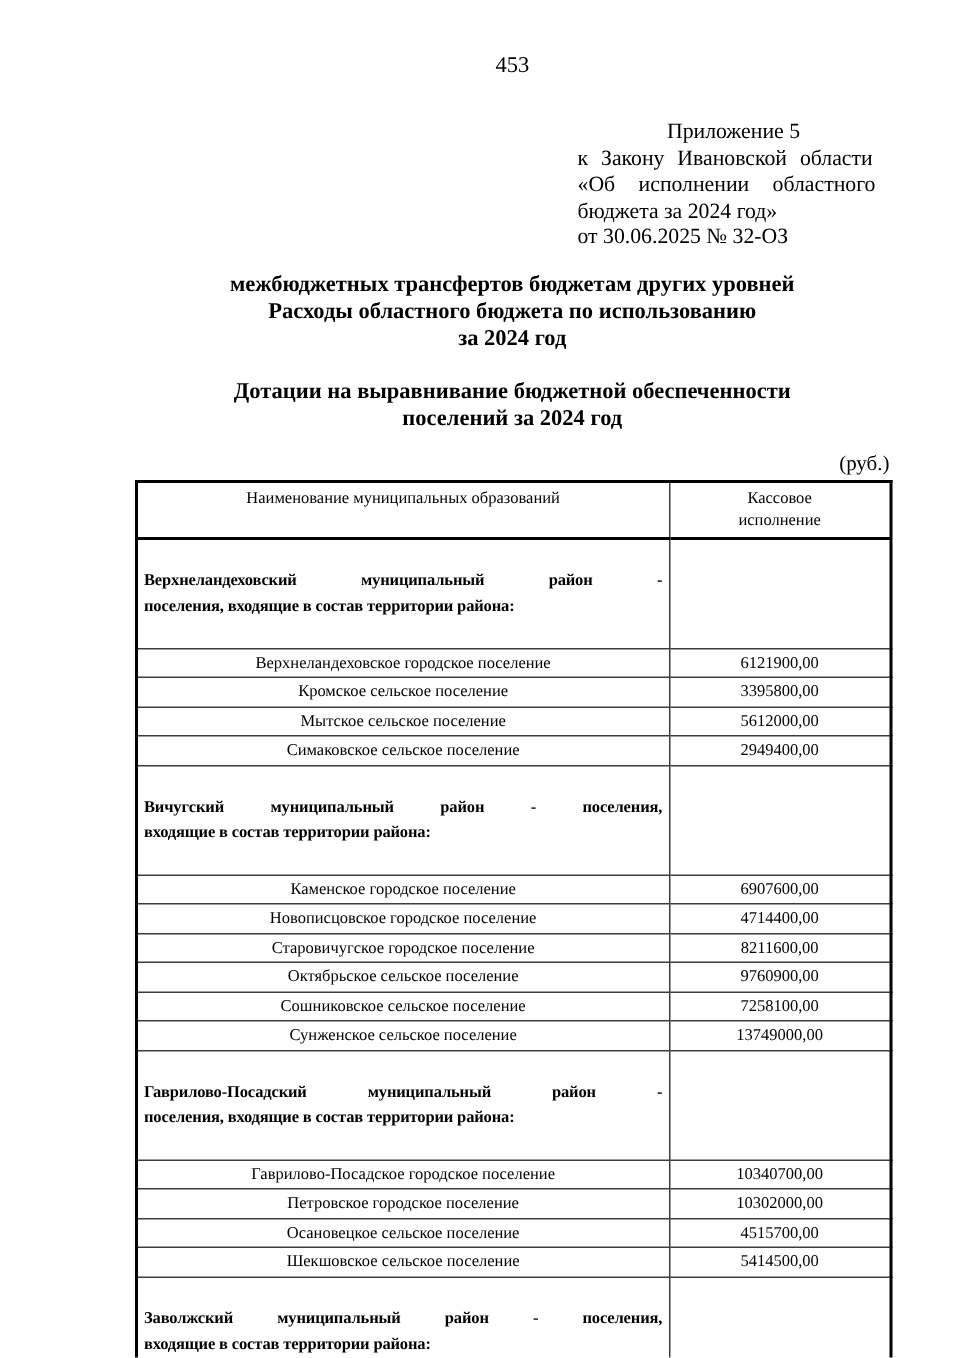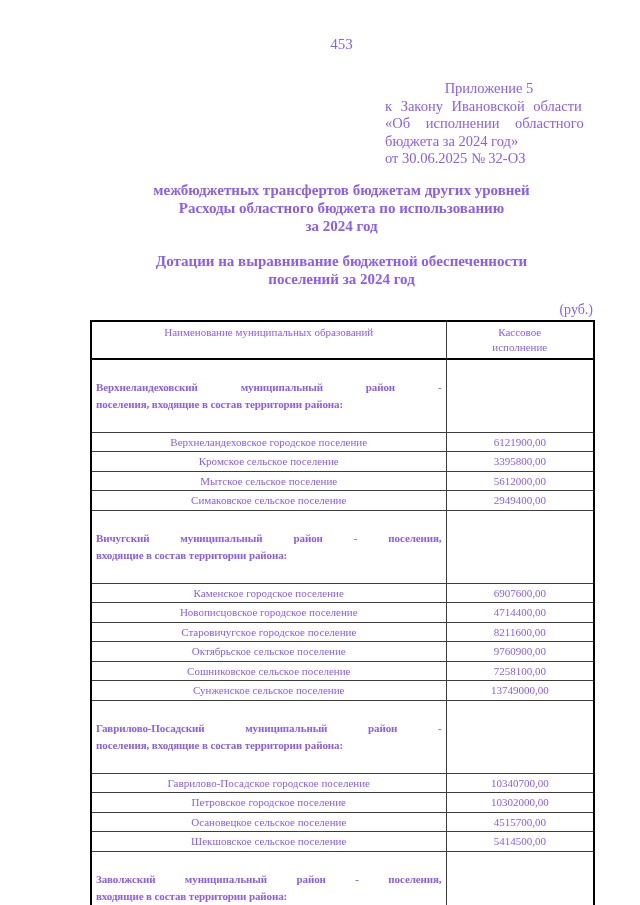--- a/index.html
+++ b/index.html
@@ -1,21 +1,21 @@
 <!DOCTYPE html>
 <html><head>
 <meta charset="utf-8">
 <style>
   html, body { margin: 0; padding: 0; }
   .page {
     position: relative;
     width: 640px;
     height: 905px;
     background: #ffffff;
-    color: #8b5cf6;
+    color: #000000;
     font-family: "Liberation Serif", "DejaVu Serif", serif;
     overflow: hidden;
     box-sizing: border-box;
   }
   .content {
     margin-left: 90px;
     width: 503px;
   }
   .page-number {
     padding-top: 36px;

